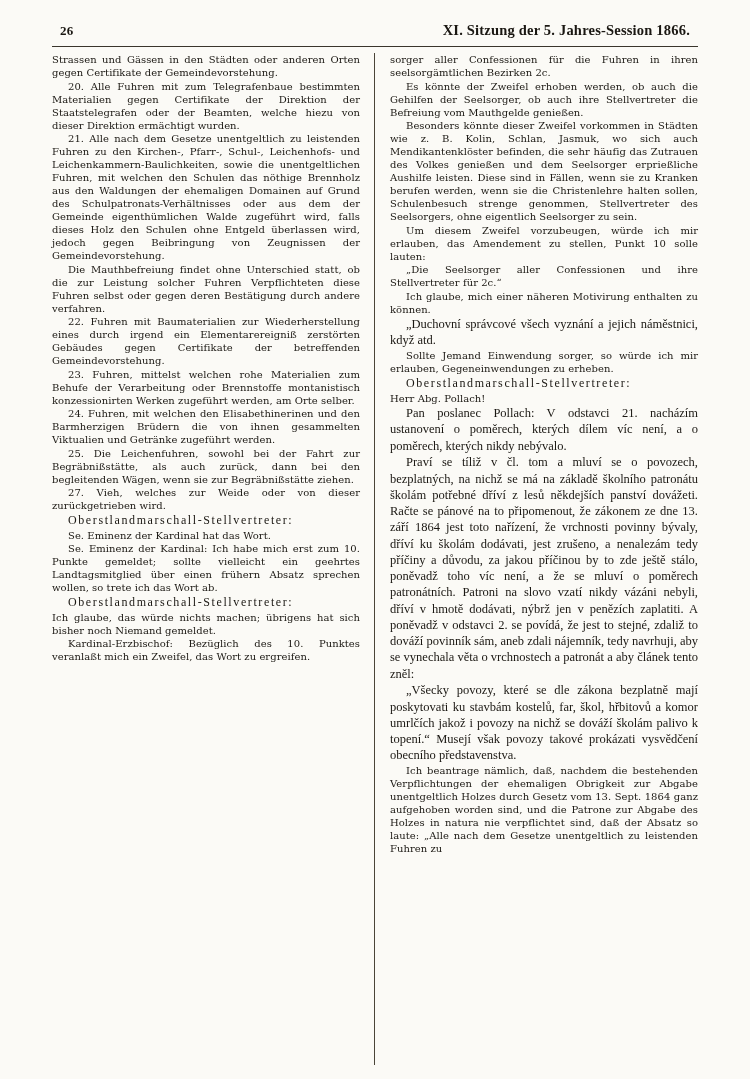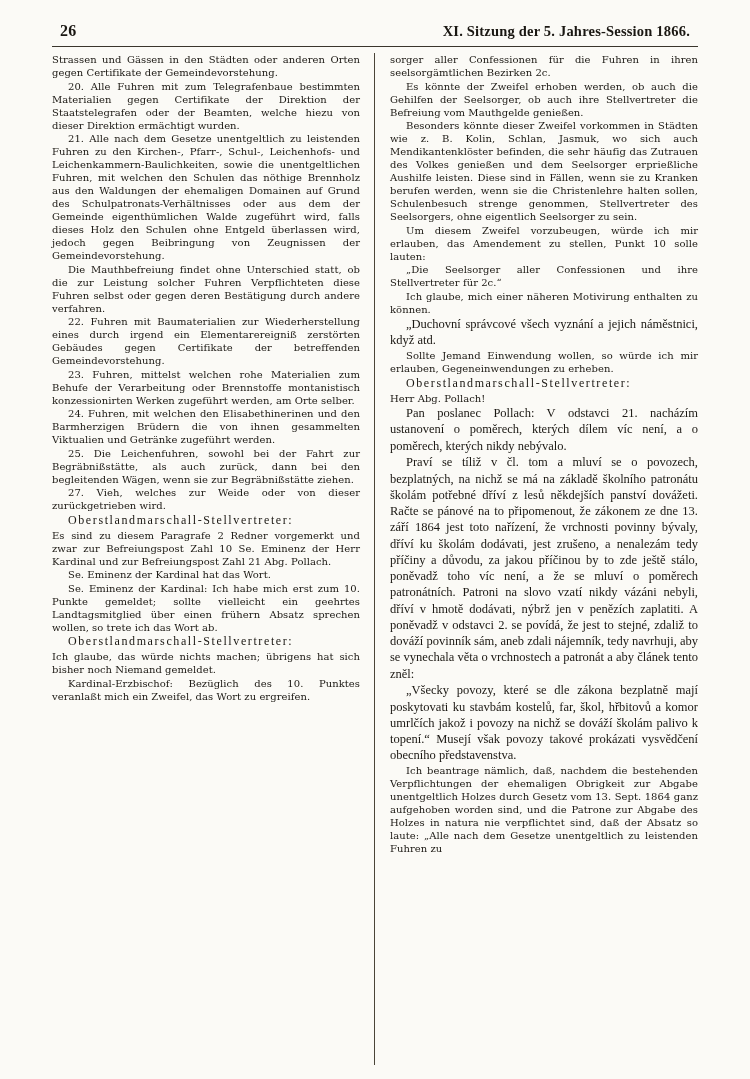--- a/index.html
+++ b/index.html
@@ -29,21 +29,21 @@
     justify-content: space-between;
     font-size: 14.5px;
     font-weight: bold;
     letter-spacing: 0.2px;
   }
   .header .left,
   .header .right {
     white-space: nowrap;
   }
   .header .center {
-    font-size: 16px;
+    font-size: 13px;
     font-weight: bold;
   }
   .rule {
     position: absolute;
     left: 52px;
     right: 52px;
     top: 46px;
     border-top: 1px solid #3a352c;
   }
   
@@ -114,36 +114,35 @@
         <p class="p de">Strassen und Gässen in den Städten oder anderen Orten gegen Certifikate der Gemeindevorstehung.</p>
         <p class="p de ind">20. Alle Fuhren mit zum Telegrafenbaue bestimmten Materialien gegen Certifikate der Direktion der Staatstelegrafen oder der Beamten, welche hiezu von dieser Direktion ermächtigt wurden.</p>
         <p class="p de ind">21. Alle nach dem Gesetze unentgeltlich zu leistenden Fuhren zu den Kirchen-, Pfarr-, Schul-, Leichenhofs- und Leichenkammern-Baulichkeiten, sowie die unentgeltlichen Fuhren, mit welchen den Schulen das nöthige Brennholz aus den Waldungen der ehemaligen Domainen auf Grund des Schulpatronats-Verhältnisses oder aus dem der Gemeinde eigenthümlichen Walde zugeführt wird, falls dieses Holz den Schulen ohne Entgeld überlassen wird, jedoch gegen Beibringung von Zeugnissen der Gemeindevorstehung.</p>
         <p class="p de ind">Die Mauthbefreiung findet ohne Unterschied statt, ob die zur Leistung solcher Fuhren Verpflichteten diese Fuhren selbst oder gegen deren Bestätigung durch andere verfahren.</p>
         <p class="p de ind">22. Fuhren mit Baumaterialien zur Wiederherstellung eines durch irgend ein Elementarereigniß zerstörten Gebäudes gegen Certifikate der betreffenden Gemeindevorstehung.</p>
         <p class="p de ind">23. Fuhren, mittelst welchen rohe Materialien zum Behufe der Verarbeitung oder Brennstoffe montanistisch konzessionirten Werken zugeführt werden, am Orte selber.</p>
         <p class="p de ind">24. Fuhren, mit welchen den Elisabethinerinen und den Barmherzigen Brüdern die von ihnen gesammelten Viktualien und Getränke zugeführt werden.</p>
         <p class="p de ind">25. Die Leichenfuhren, sowohl bei der Fahrt zur Begräbnißstätte, als auch zurück, dann bei den begleitenden Wägen, wenn sie zur Begräbnißstätte ziehen.</p>
         <p class="p de ind">27. Vieh, welches zur Weide oder von dieser zurückgetrieben wird.</p>
         <p class="p de speaker ind">Oberstlandmarschall-Stellvertreter:</p>
-        <p class="p de">Es sind zu diesem Paragrafe 2 Redner vorgemerkt und zwar zur Befreiungspost Zahl 10 Se. Eminenz der Herr Kardinal und zur Befreiungspost Zahl 21 Abg. Pollach.</p>
         <p class="p de ind">Se. Eminenz der Kardinal hat das Wort.</p>
         <p class="p de ind">Se. Eminenz der Kardinal: Ich habe mich erst zum 10. Punkte gemeldet; sollte vielleicht ein geehrtes Landtagsmitglied über einen frühern Absatz sprechen wollen, so trete ich das Wort ab.</p>
         <p class="p de speaker ind">Oberstlandmarschall-Stellvertreter:</p>
         <p class="p de">Ich glaube, das würde nichts machen; übrigens hat sich bisher noch Niemand gemeldet.</p>
         <p class="p de ind">Kardinal-Erzbischof: Bezüglich des 10. Punktes veranlaßt mich ein Zweifel, das Wort zu ergreifen.</p>
       </div>
     <div class="col right" id="col-right">
         <p class="p de">sorger aller Confessionen für die Fuhren in ihren seelsorgämtlichen Bezirken 2c.</p>
         <p class="p de ind">Es könnte der Zweifel erhoben werden, ob auch die Gehilfen der Seelsorger, ob auch ihre Stellvertreter die Befreiung vom Mauthgelde genießen.</p>
         <p class="p de ind">Besonders könnte dieser Zweifel vorkommen in Städten wie z. B. Kolin, Schlan, Jasmuk, wo sich auch Mendikantenklöster befinden, die sehr häufig das Zutrauen des Volkes genießen und dem Seelsorger erprießliche Aushilfe leisten. Diese sind in Fällen, wenn sie zu Kranken berufen werden, wenn sie die Christenlehre halten sollen, Schulenbesuch strenge genommen, Stellvertreter des Seelsorgers, ohne eigentlich Seelsorger zu sein.</p>
         <p class="p de ind">Um diesem Zweifel vorzubeugen, würde ich mir erlauben, das Amendement zu stellen, Punkt 10 solle lauten:</p>
         <p class="p de ind">„Die Seelsorger aller Confessionen und ihre Stellvertreter für 2c.“</p>
         <p class="p de ind">Ich glaube, mich einer näheren Motivirung enthalten zu können.</p>
         <p class="p cz ind">„Duchovní správcové všech vyznání a jejich náměstnici, když atd.</p>
-        <p class="p de ind">Sollte Jemand Einwendung wollen, so würde ich mir erlauben, Gegeneinwendungen zu erheben.</p>
+        <p class="p de ind">Sollte Jemand Einwendung sorger, so würde ich mir erlauben, Gegeneinwendungen zu erheben.</p>
         <p class="p de speaker ind">Oberstlandmarschall-Stellvertreter:</p>
         <p class="p de">Herr Abg. Pollach!</p>
         <p class="p cz ind">Pan poslanec Pollach: V odstavci 21. nacházím ustanovení o poměrech, kterých dílem víc není, a o poměrech, kterých nikdy nebývalo.</p>
         <p class="p cz ind">Praví se tíliž v čl. tom a mluví se o povozech, bezplatných, na nichž se má na základě školního patronátu školám potřebné dříví z lesů někdejších panství dovážeti. Račte se pánové na to připomenout, že zákonem ze dne 13. září 1864 jest toto nařízení, že vrchnosti povinny bývaly, dříví ku školám dodávati, jest zrušeno, a nenalezám tedy příčiny a důvodu, za jakou příčinou by to zde ještě stálo, poněvadž toho víc není, a že se mluví o poměrech patronátních. Patroni na slovo vzatí nikdy vázáni nebyli, dříví v hmotě dodávati, nýbrž jen v penězích zaplatiti. A poněvadž v odstavci 2. se povídá, že jest to stejné, zdaliž to dováží povinník sám, aneb zdali nájemník, tedy navrhuji, aby se vynechala věta o vrchnostech a patronát a aby článek tento zněl:</p>
         <p class="p cz ind">„Všecky povozy, které se dle zákona bezplatně mají poskytovati ku stavbám kostelů, far, škol, hřbitovů a komor umrlčích jakož i povozy na nichž se dováží školám palivo k topení.“ Musejí však povozy takové prokázati vysvědčení obecního představenstva.</p>
         <p class="p de ind">Ich beantrage nämlich, daß, nachdem die bestehenden Verpflichtungen der ehemaligen Obrigkeit zur Abgabe unentgeltlich Holzes durch Gesetz vom 13. Sept. 1864 ganz aufgehoben worden sind, und die Patrone zur Abgabe des Holzes in natura nie verpflichtet sind, daß der Absatz so laute: „Alle nach dem Gesetze unentgeltlich zu leistenden Fuhren zu</p>
       </div>
   </div>
 
 </div>

